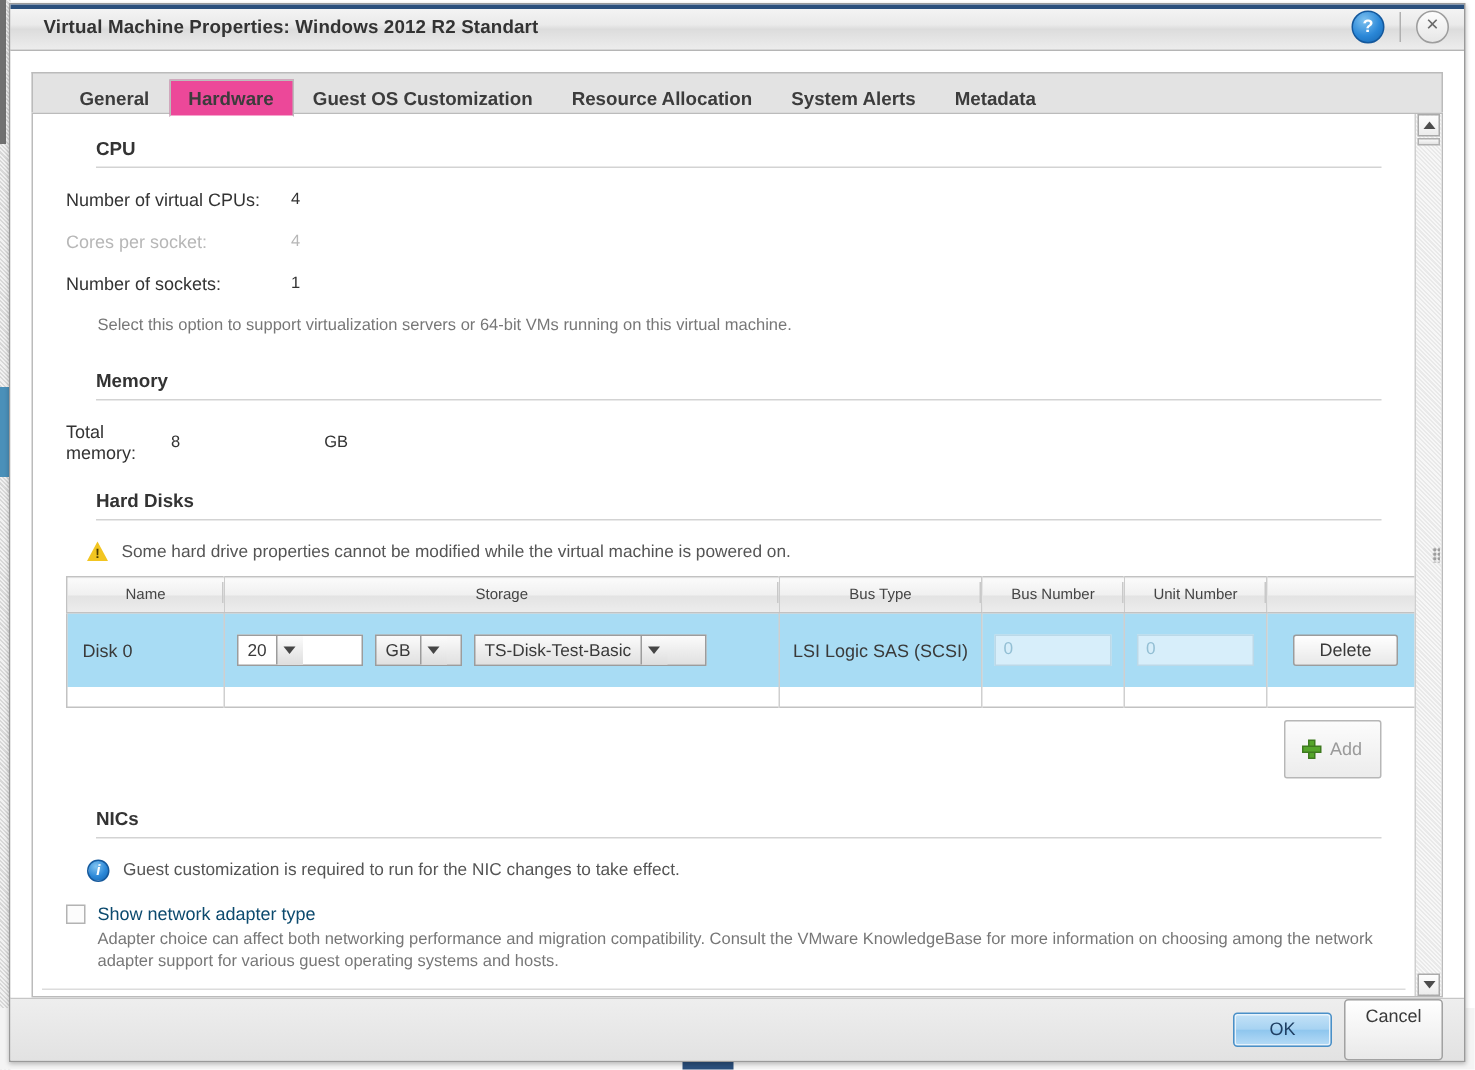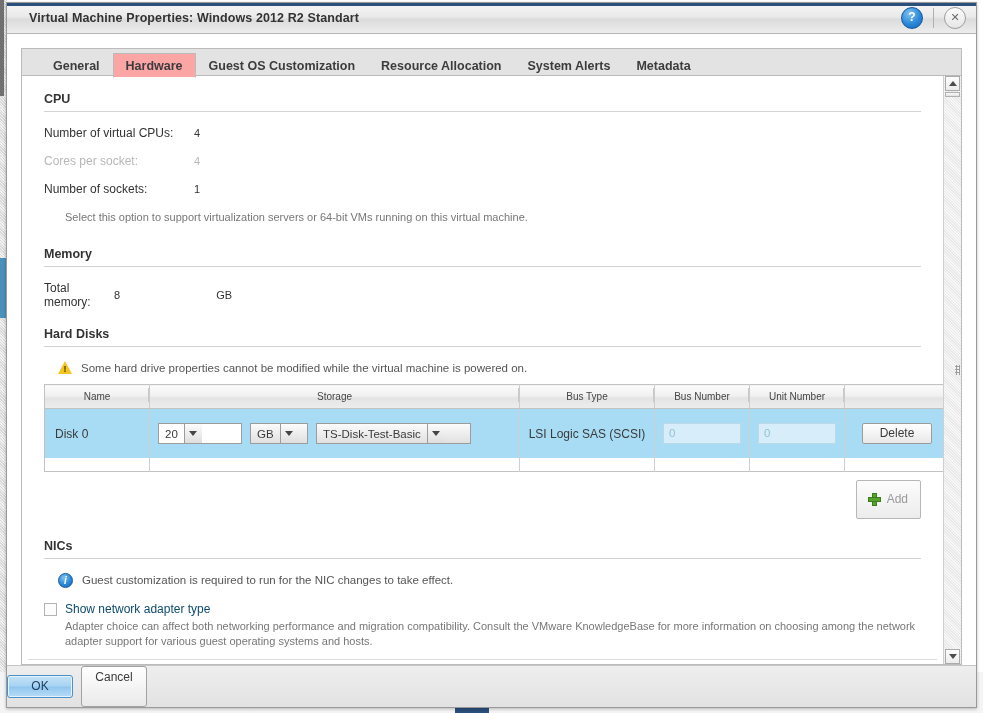--- a/index.html
+++ b/index.html
@@ -159,21 +159,21 @@
     font-weight: bold;
     color: #3c3c3c;
     cursor: pointer;
     border: 1px solid transparent;
     border-bottom: none;
     box-sizing: border-box;
     position: relative;
     top: 2px;
   }
   .tab.active {
-    background: #fca5a5;
+    background: #ec4899;
     border-color: #bbbbbb;
     border-bottom: 1px solid #ffffff;
     top: 3px;
     height: 25px;
     line-height: 24px;
     z-index: 3;
   }
 
   
   #panel {
@@ -243,20 +243,21 @@
   }
 
   
   .section {
     font-size: 12.5px;
     font-weight: bold;
     color: #333;
     padding-bottom: 5px;
     border-bottom: 1px solid #d3d3d3;
     margin-bottom: 14px;
+    margin-left: 20px;
   }
   .section.gap-top { margin-top: 22px; }
 
   .field-row {
     display: flex;
     align-items: center;
     margin-bottom: 14px;
     font-size: 12px;
   }
   .field-label {
@@ -515,21 +516,21 @@
   }
 
   
   #footer {
     flex: 0 0 42px;
     height: 42px;
     background: linear-gradient(to bottom,#eeeeee,#e2e2e2);
     border-top: 1px solid #c6c6c6;
     display: flex;
     align-items: center;
-    justify-content: flex-start;
+    justify-content: flex-end;
     padding-right: 14px;
     gap: 8px;
     box-sizing: border-box;
   }
   .btn-ok {
     width: 66px; height: 23px;
     line-height: 21px;
     text-align: center;
     font-size: 12px;
     color: #1f3f63;

